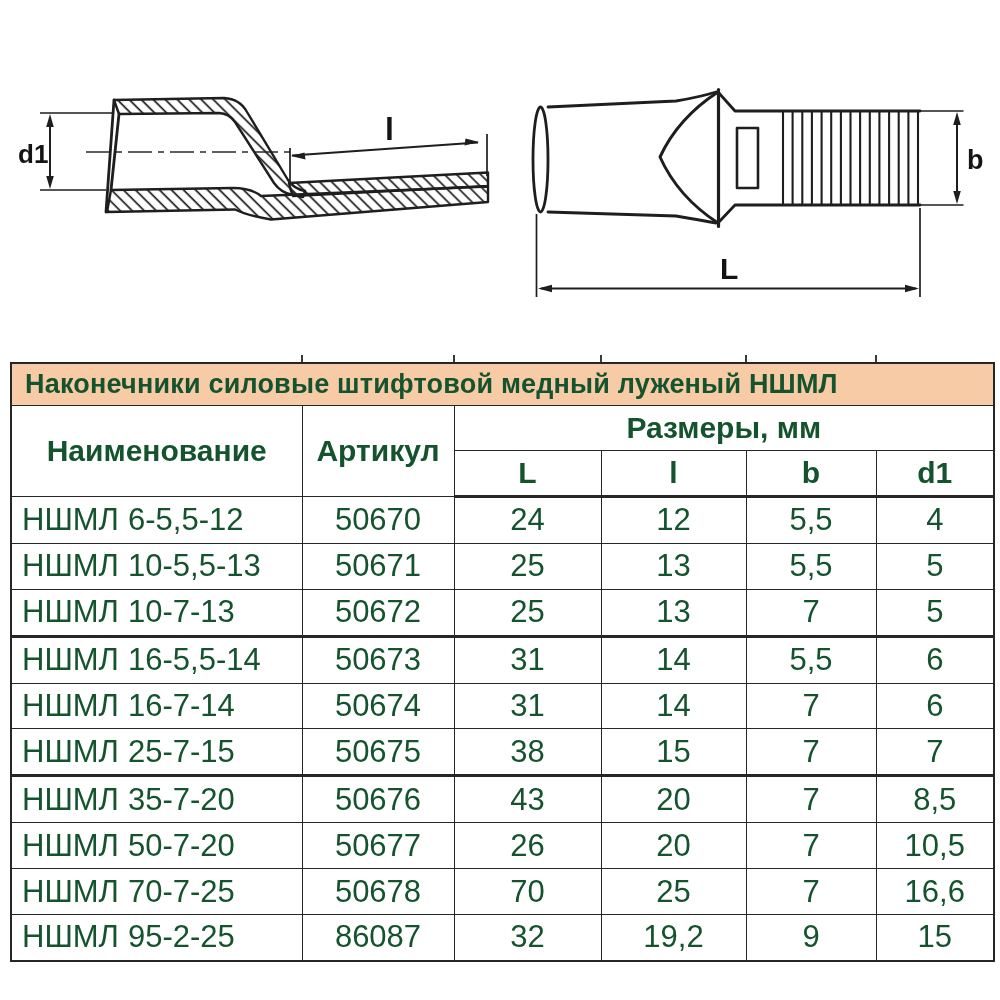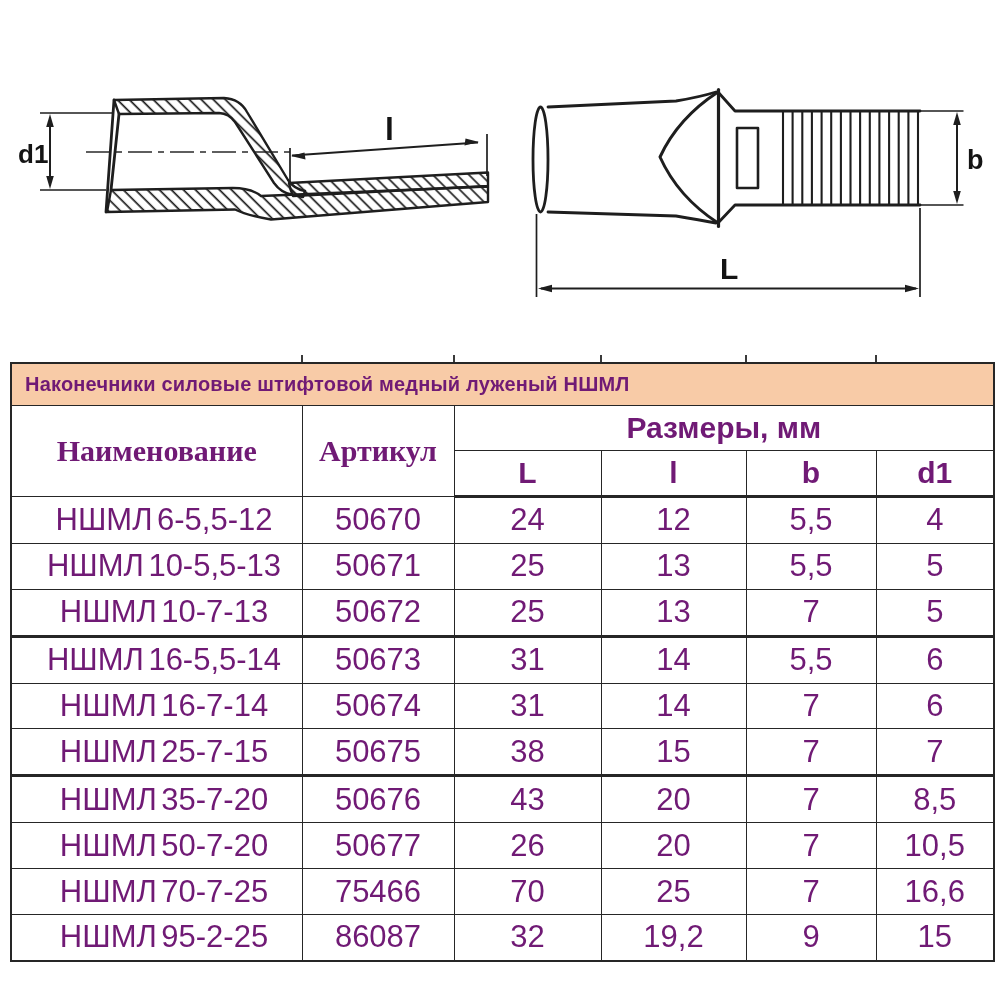--- a/index.html
+++ b/index.html
@@ -1,18 +1,18 @@
 <!DOCTYPE html>
 <html><head>
 <meta charset="utf-8">
 <style>
   html,body{margin:0;padding:0;background:#ffffff;}
   .sheet{
     position:relative;width:1000px;height:980px;background:#ffffff;overflow:hidden;
-    font-family:"Liberation Sans",sans-serif;color:#701a75;
+    font-family:"Liberation Sans",sans-serif;color:#14532d;
   }
   svg.drawings{position:absolute;top:0;left:0;display:block;}
   .part-line{stroke:#1e1e1e;fill:none;stroke-width:2.8;stroke-linecap:round;stroke-linejoin:round;}
   .part-region{stroke:#1e1e1e;stroke-width:2.4;stroke-linejoin:round;}
   .dim-line{stroke:#1e1e1e;fill:none;stroke-width:2;}
   .ext-line{stroke:#1e1e1e;fill:none;stroke-width:1.7;}
   .arrow{fill:#1e1e1e;stroke:none;}
   .dim-text{font-family:"Liberation Sans",sans-serif;font-weight:bold;fill:#141414;}
   .rib{stroke:#1e1e1e;stroke-width:2.1;}
   .centerline{stroke:#2a2a2a;stroke-width:1.7;stroke-dasharray:24 6 6 6;fill:none;}
@@ -24,29 +24,29 @@
     border-collapse:collapse;table-layout:fixed;
     border:2.4px solid #262626;
   }
   table.spec td, table.spec th{
     border:1.6px solid #262626;
     text-align:center;vertical-align:middle;
     padding:0;overflow:hidden;white-space:nowrap;
   }
   .title-cell{
     height:41px;text-align:left !important;
-    font-size:20px;font-weight:bold;padding-left:13px !important;
+    font-size:27px;font-weight:bold;padding-left:13px !important;
     letter-spacing:0.2px;
   }
   .hdr{font-size:30px;font-weight:bold;}
   tr.hdr-row-1 th{height:44px;}
   tr.hdr-row-2 th{height:44px;border-bottom:3.6px solid #262626;}
-  th.rowspan-hdr{border-bottom:3.6px solid #262626;font-family:Liberation Serif, serif;}
+  th.rowspan-hdr{border-bottom:3.6px solid #262626;}
   tbody td{height:44.9px;font-size:31px;font-weight:normal;}
-  tbody td.name-cell{text-align:center;padding-left:10px;margin-top:12px;}
+  tbody td.name-cell{text-align:left;padding-left:10px;margin-top:12px;}
   tbody td.name-cell .series{display:inline-block;width:106px;}
   tbody tr:nth-child(3) td, tbody tr:nth-child(6) td{border-bottom-width:3.6px;}
 </style>
 </head>
 <body>
 
 <div class="sheet">
 
   <svg class="drawings" width="1000" height="350" viewBox="0 0 1000 350">
     <defs>
@@ -257,21 +257,21 @@
       <td>26</td>
       <td>20</td>
       <td>7</td>
       <td>10,5</td>
     </tr>
 
     <tr>
       <td class="name-cell">
         <span class="series">НШМЛ</span><span>70-7-25</span>
       </td>
-      <td>75466</td>
+      <td>50678</td>
       <td>70</td>
       <td>25</td>
       <td>7</td>
       <td>16,6</td>
     </tr>
 
     <tr>
       <td class="name-cell">
         <span class="series">НШМЛ</span><span>95-2-25</span>
       </td>

